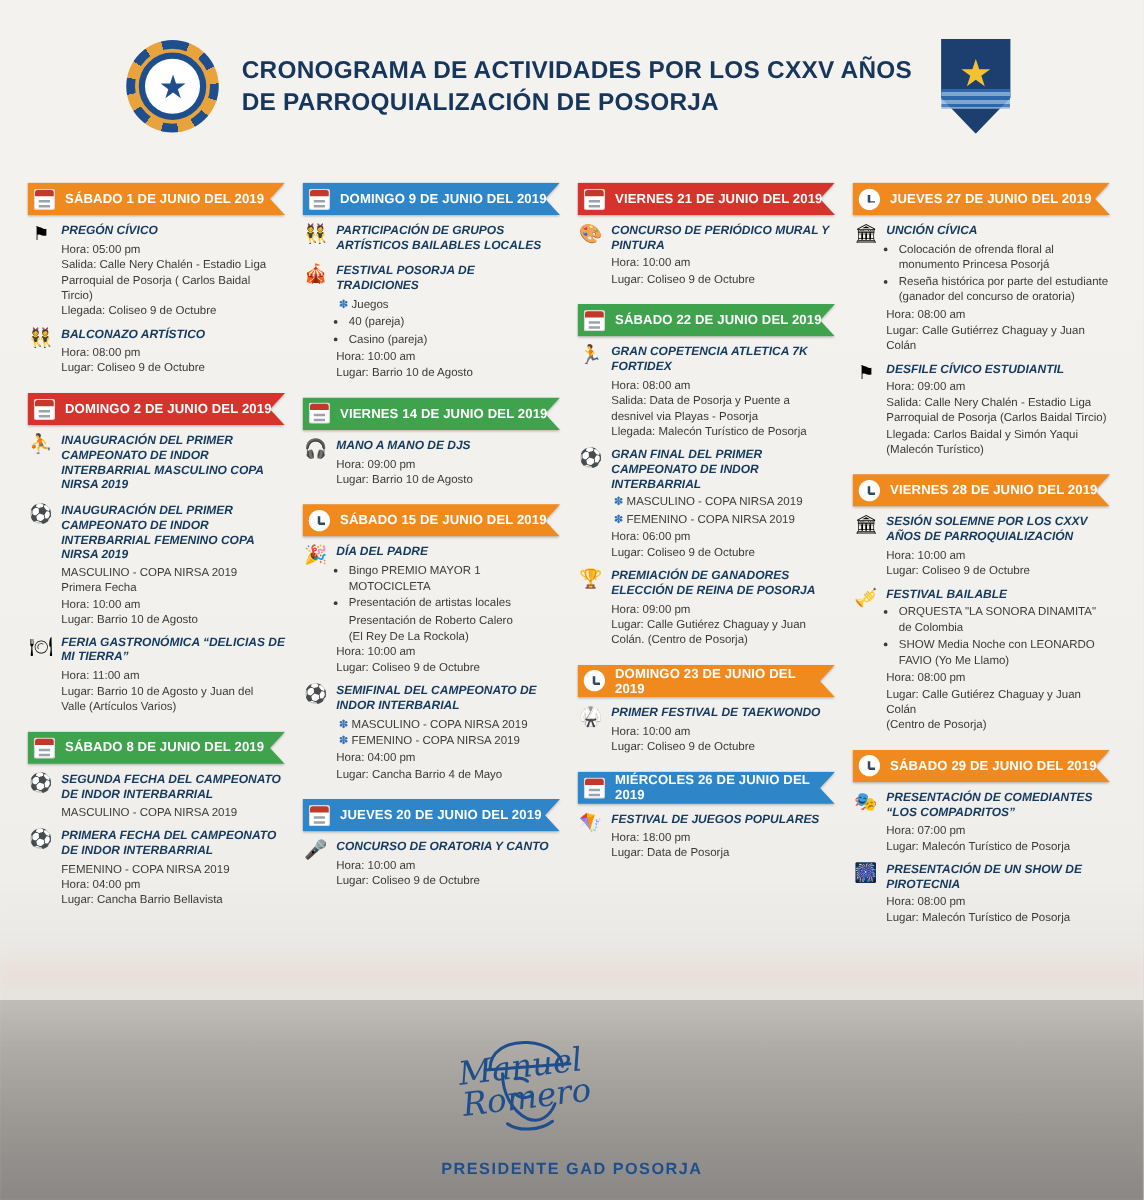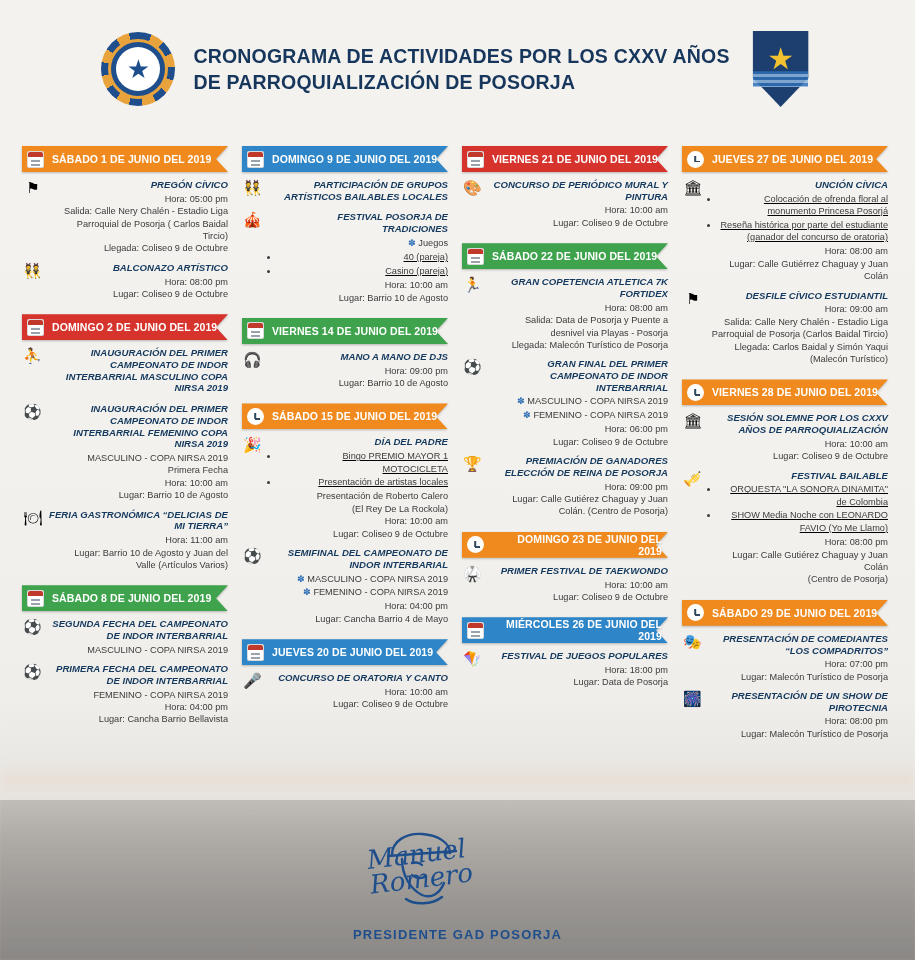--- a/index.html
+++ b/index.html
@@ -103,21 +103,21 @@
   }
 
   
   .columns{
     position:relative;
     display:flex;
     padding: 0 22px;
     gap:14px;
     align-items:flex-start;
   }
-  .col{ width:206px; flex:0 0 206px;text-align:right; }
+  .col{ width:206px; flex:0 0 206px; }
 
   
   .banner{
     position:relative;
     height:26px;
     margin: 14px 0 6px 0;
     display:flex; align-items:center;
     padding-left:30px; padding-right:6px;
     color:#fff; font-size:10.5px; font-weight:bold;
     letter-spacing:.1px;
@@ -168,21 +168,21 @@
   .ev-title{
     font-size:9.6px; font-weight:bold; color:#14395e;
     line-height:1.22; text-transform:uppercase; margin-bottom:2px;font-style:italic;
   }
   .ev-lines{ font-size:9.2px; color:#3b3b3b; line-height:1.35; }
   .ev-lines div{ margin-bottom:0px; }
   .sub-list{ margin:1px 0 2px 0; padding-left:10px; }
   .sub-list li{ font-size:9.2px; color:#3b3b3b; line-height:1.35; margin:0 0 1px 0; }
   .sub-list.flower{ list-style:none; padding-left:2px; }
   .sub-list.flower li:before{ content:"✽ "; color:#2f6fb5; }
-  .sub-list.dot{ list-style:disc;text-decoration:underline; }
+  .sub-list.dot{ list-style:disc; }
 
   
   .gi{ font-size:15px; line-height:1; }
 
   
   .footer{
     position:absolute; left:0; right:0; bottom:18px;
     text-align:center;
   }
   .sig-mark{

